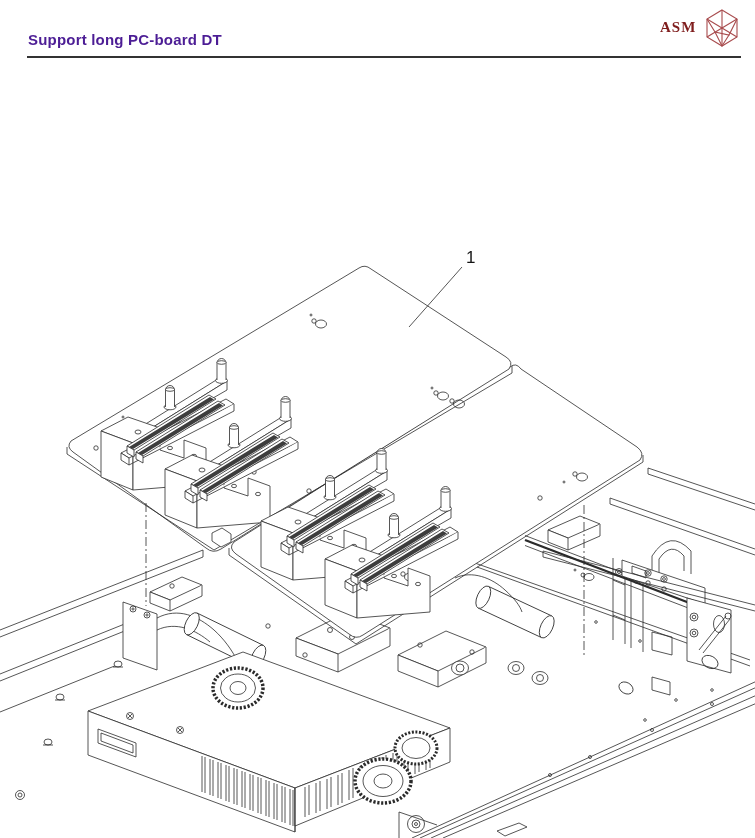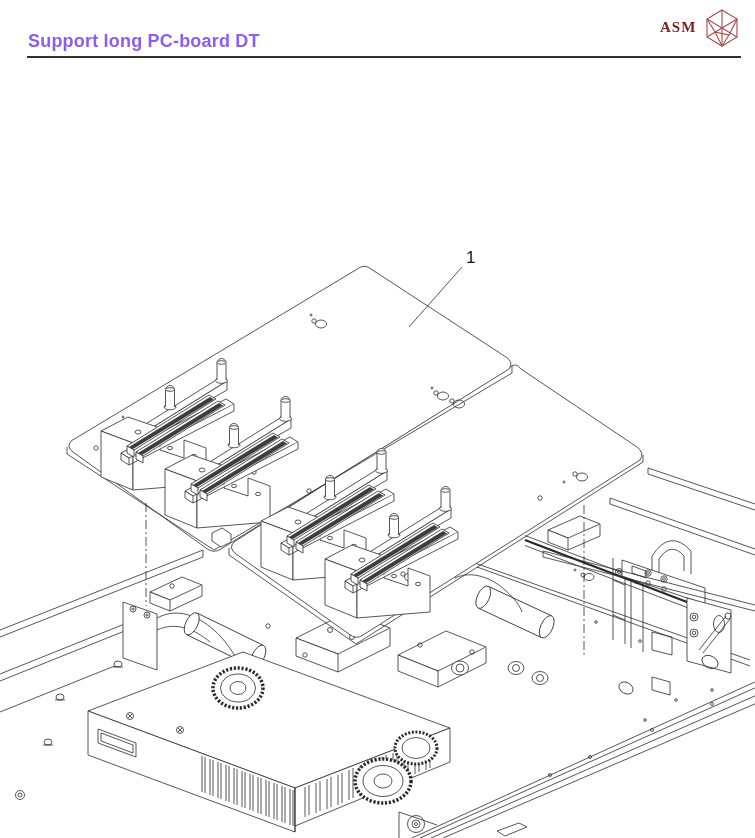--- a/index.html
+++ b/index.html
@@ -1,20 +1,20 @@
 <!DOCTYPE html>
 <html><head>
 <meta charset="utf-8">
 <style>
   html,body{margin:0;padding:0;background:#fff;}
   body{width:755px;height:838px;position:relative;overflow:hidden;
        font-family:"Liberation Sans", sans-serif;}
   .hdr{position:absolute;left:0;top:0;width:755px;}
-  .title{position:absolute;left:28px;top:31px;font-size:18px;font-weight:bold;
-         color:#8b5cf6;letter-spacing:.2px;white-space:nowrap;}
+  .title{position:absolute;left:28px;top:31px;font-size:15px;font-weight:bold;
+         color:#4c1d95;letter-spacing:.2px;white-space:nowrap;}
   .rule{position:absolute;left:27px;top:56px;width:714px;height:0;
         border-top:2px solid #333;}
   .brand{position:absolute;left:660px;top:19px;font-size:15px;font-weight:bold;
          color:#7f1d1d;letter-spacing:1px;font-family:Liberation Serif, serif;}
   .logo{position:absolute;left:703px;top:8px;}
   svg text.callout{font-family:"Liberation Sans", sans-serif;font-size:17px;fill:#141414;}
   .drawing{position:absolute;left:0;top:0;}
 </style>
 </head>
 <body>

